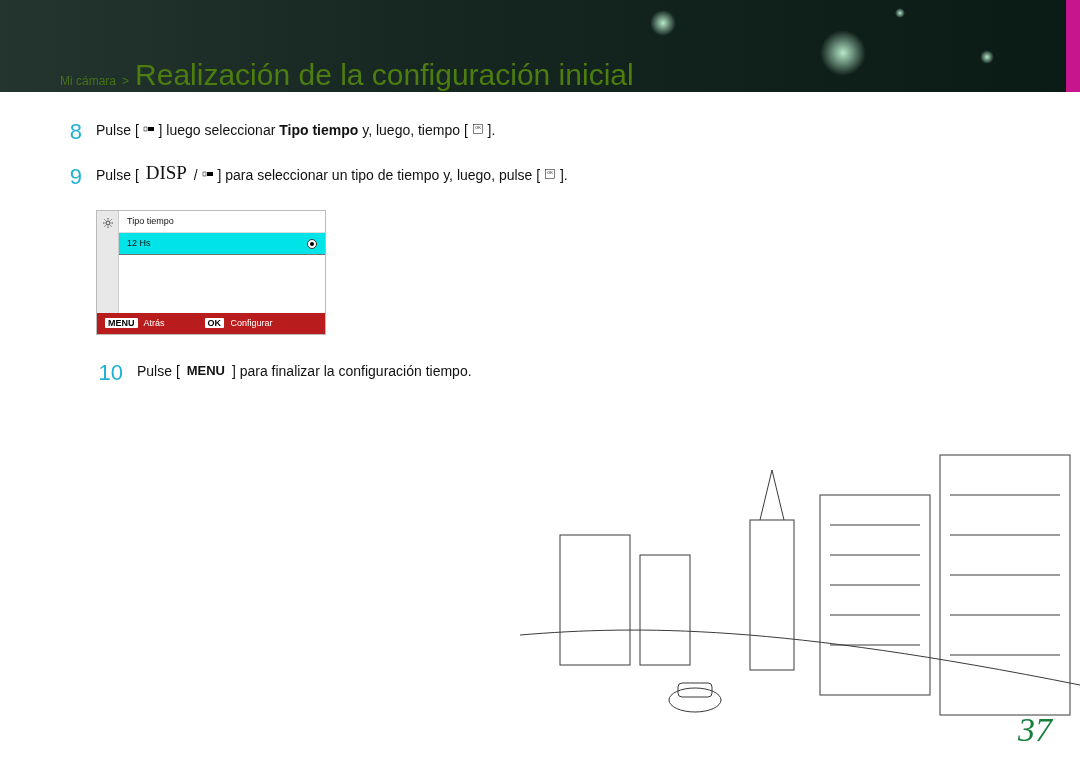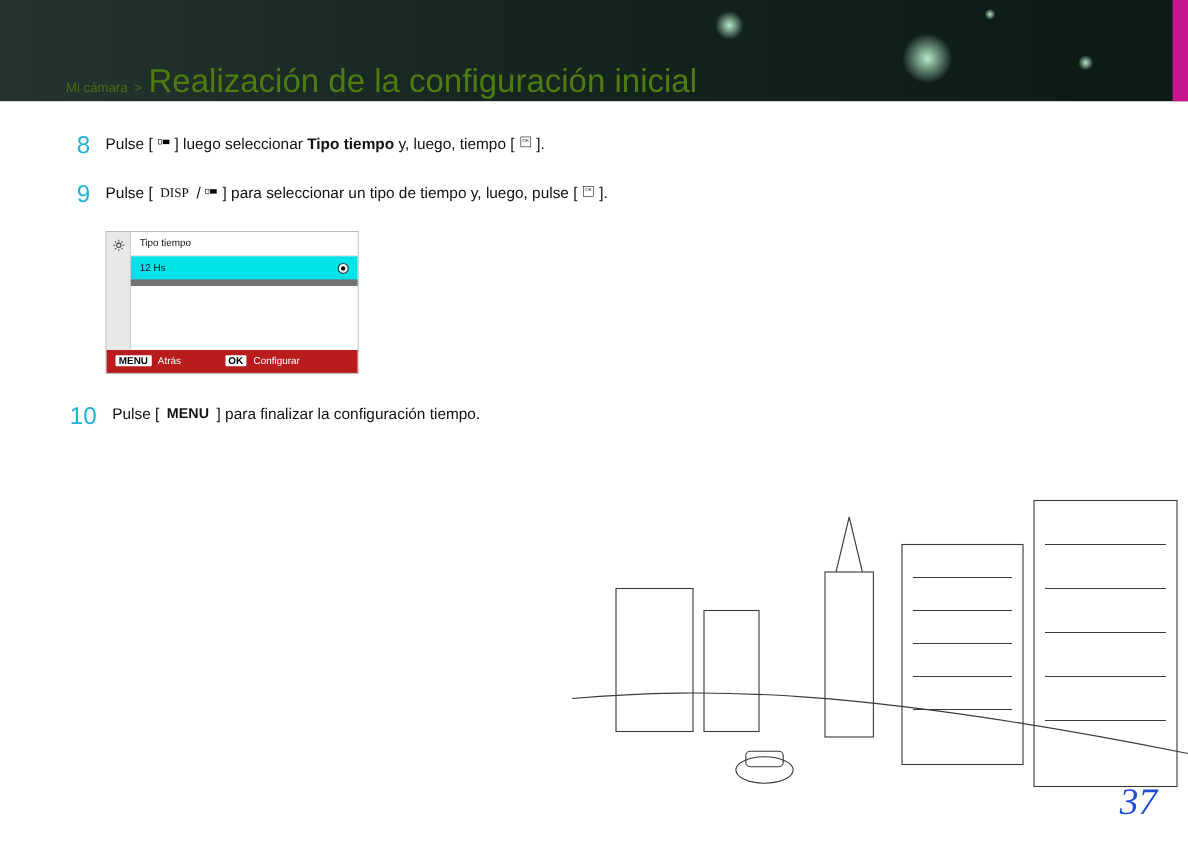--- a/index.html
+++ b/index.html
@@ -30,53 +30,53 @@
   .breadcrumb .section { font-size: 12px; opacity: .85; }
   .breadcrumb .chev { font-size: 12px; opacity: .85; }
   .breadcrumb .title { font-size: 30px; font-weight: 300; }
 
   .content {
     position: absolute; left: 60px; top: 120px; width: 560px;
     color: #111; font-size: 14px; line-height: 1.45;
   }
   .step { display: flex; gap: 14px; margin-bottom: 22px; }
   .num { color: #1fb1d6; font-size: 22px; font-weight: 400; width: 22px; text-align: right; line-height: 1; padding-top: 1px; }
-  .num.wide { width: 28px; }
+  .num.wide { width: 28px; margin-left: 35px; }
   .body { flex: 1; }
   .bold { font-weight: 700; }
 
   .key { display: inline-block; border: 1px solid #111; border-radius: 2px; padding: 0 3px; font-size: 10px; line-height: 13px; vertical-align: 1px; font-weight: 600; }
-  .key.disp { font-family: Georgia, serif; font-weight: 400; border: none; font-size: 12px; }
+  .key.disp { font-family: Georgia, serif; font-weight: 400; border: none; font-size: 19px; }
   .key.menu { font-weight: 700; border: none; font-size: 13px; }
 
   .btn-outline { display:inline-flex; align-items:center; gap:2px; }
   .tiny-ico { width:12px; height:12px; display:inline-block; }
 
   
   .cam {
     width: 230px; border: 1px solid #bbb; background: #f0f0f0; font-size: 10px;
     margin-left: 36px; margin-bottom: 26px;
   }
   .cam-body { display:flex; }
   .cam-side { width: 22px; background:#e8e8e8; border-right:1px solid #ccc; display:flex; flex-direction:column; align-items:center; padding-top:6px; gap:8px; }
   .cam-side .gear { width:12px; height:12px; }
   .cam-main { flex:1; background:#fff; }
   .cam-title { padding:4px 8px; border-bottom:1px solid #ddd; font-size:9px; }
-  .cam-opt { display:flex; align-items:center; justify-content:space-between; padding:4px 8px; border-bottom:6px solid #737373; font-size:9px; }
+  .cam-opt { display:flex; align-items:center; justify-content:space-between; padding:4px 8px; border-bottom:1px solid #737373; font-size:9px; }
   .cam-opt.sel { background:#00e4e8; }
   .radio { width:10px; height:10px; border:1px solid #333; border-radius:50%; display:inline-block; position:relative; background:#fff; }
   .radio.on::after { content:""; position:absolute; left:2px; top:2px; width:4px; height:4px; border-radius:50%; background:#000; }
   .cam-blank { height:58px; }
   .cam-foot { background:#b91c1c; color:#fff; display:flex; align-items:center; gap:40px; padding:4px 8px; font-size:9px; }
   .cam-foot .tag { background:#fff; color:#000; padding:0 3px; border-radius:1px; font-weight:700; margin-right:4px; }
 
   
   .pagenum {
     position: absolute; right: 28px; bottom: 16px;
-    font-family: Georgia, "Times New Roman", serif; font-style: italic; font-size: 34px; color: #1d4ed8;
+    font-family: Georgia, "Times New Roman", serif; font-style: italic; font-size: 34px; color: #15803d;
   }
 
   
   .illus {
     position: absolute; right: 0; bottom: 0; width: 560px; height: 340px; pointer-events: none;
   }
   .illus svg { width: 100%; height: 100%; }
 </style>
 </head>
 <body>

